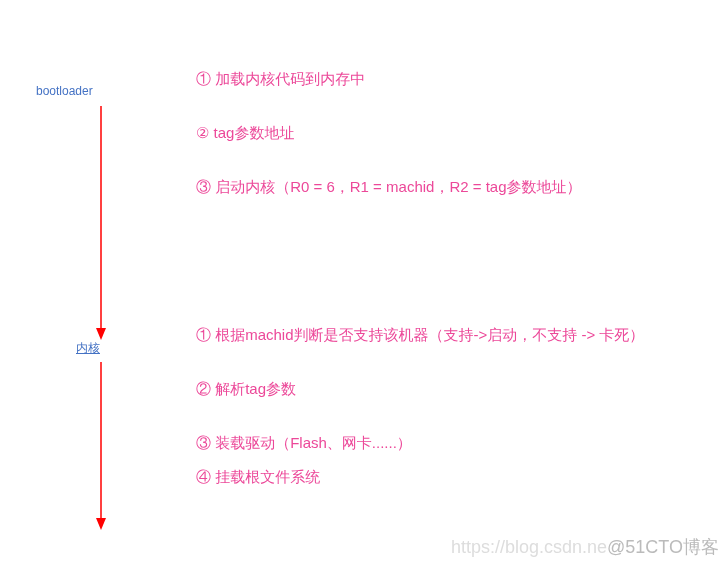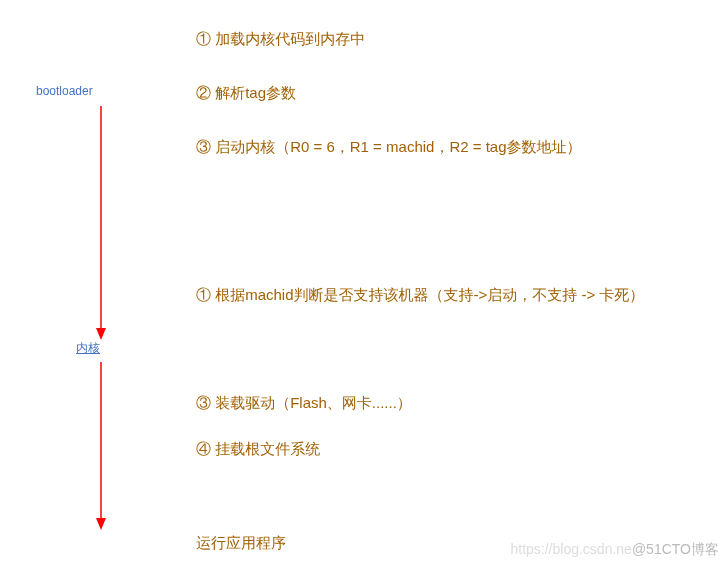--- a/index.html
+++ b/index.html
@@ -35,35 +35,36 @@
       top: 340px;
       text-decoration: underline;
     }
     .stage-app {
       left: 48px;
       top: 532px;
     }
     .content-line {
       position: absolute;
       left: 196px;
-      color: #a16207;
+      color: #ec4899;
       white-space: nowrap;
+      margin-top: 40px;
     }
     .arrow-svg {
       position: absolute;
       left: 94px;
       top: 106px;
       width: 14px;
       height: 424px;
     }
     .watermark {
       position: absolute;
       right: 8px;
       bottom: 8px;
-      font-size: 14px;
+      font-size: 18px;
       color: #bbb;
     }
     .watermark .faded {
       color: #ddd;
     }
   </style>
 </head>
 <body>
 
 <div class="container">
@@ -72,26 +73,27 @@
     <line x1="7" y1="0" x2="7" y2="226" stroke="#ff0000" stroke-width="1.5"></line>
     <polygon points="7,234 2,222 12,222" fill="#ff0000"></polygon>
     <line x1="7" y1="256" x2="7" y2="416" stroke="#ff0000" stroke-width="1.5"></line>
     <polygon points="7,424 2,412 12,412" fill="#ff0000"></polygon>
   </svg>
 
   <div class="stage-label stage-bootloader">bootloader</div>
   <div class="stage-label stage-kernel">内核</div>
 
   <div class="content-line" style="top:30px">① 加载内核代码到内存中</div>
-  <div class="content-line" style="top:84px">② 解析tag参数</div>
+  <div class="content-line" style="top:84px">② tag参数地址</div>
   <div class="content-line" style="top:138px">③ 启动内核（R0 = 6，R1 = machid，R2 = tag参数地址）</div>
 
   <div class="content-line" style="top:286px">① 根据machid判断是否支持该机器（支持-&gt;启动，不支持 -&gt; 卡死）</div>
+  <div class="content-line" style="top:340px">② 解析tag参数</div>
   <div class="content-line" style="top:394px">③ 装载驱动（Flash、网卡......）</div>
-  <div class="content-line" style="top:440px">④ 挂载根文件系统</div>
+  <div class="content-line" style="top:428px">④ 挂载根文件系统</div>
 
   <div class="content-line" style="top:534px">运行应用程序</div>
 
   <div class="watermark">
     <span class="faded">https://blog.csdn.ne</span><span>@51CTO博客</span>
   </div>
 
 </div>
 
 </body></html>

